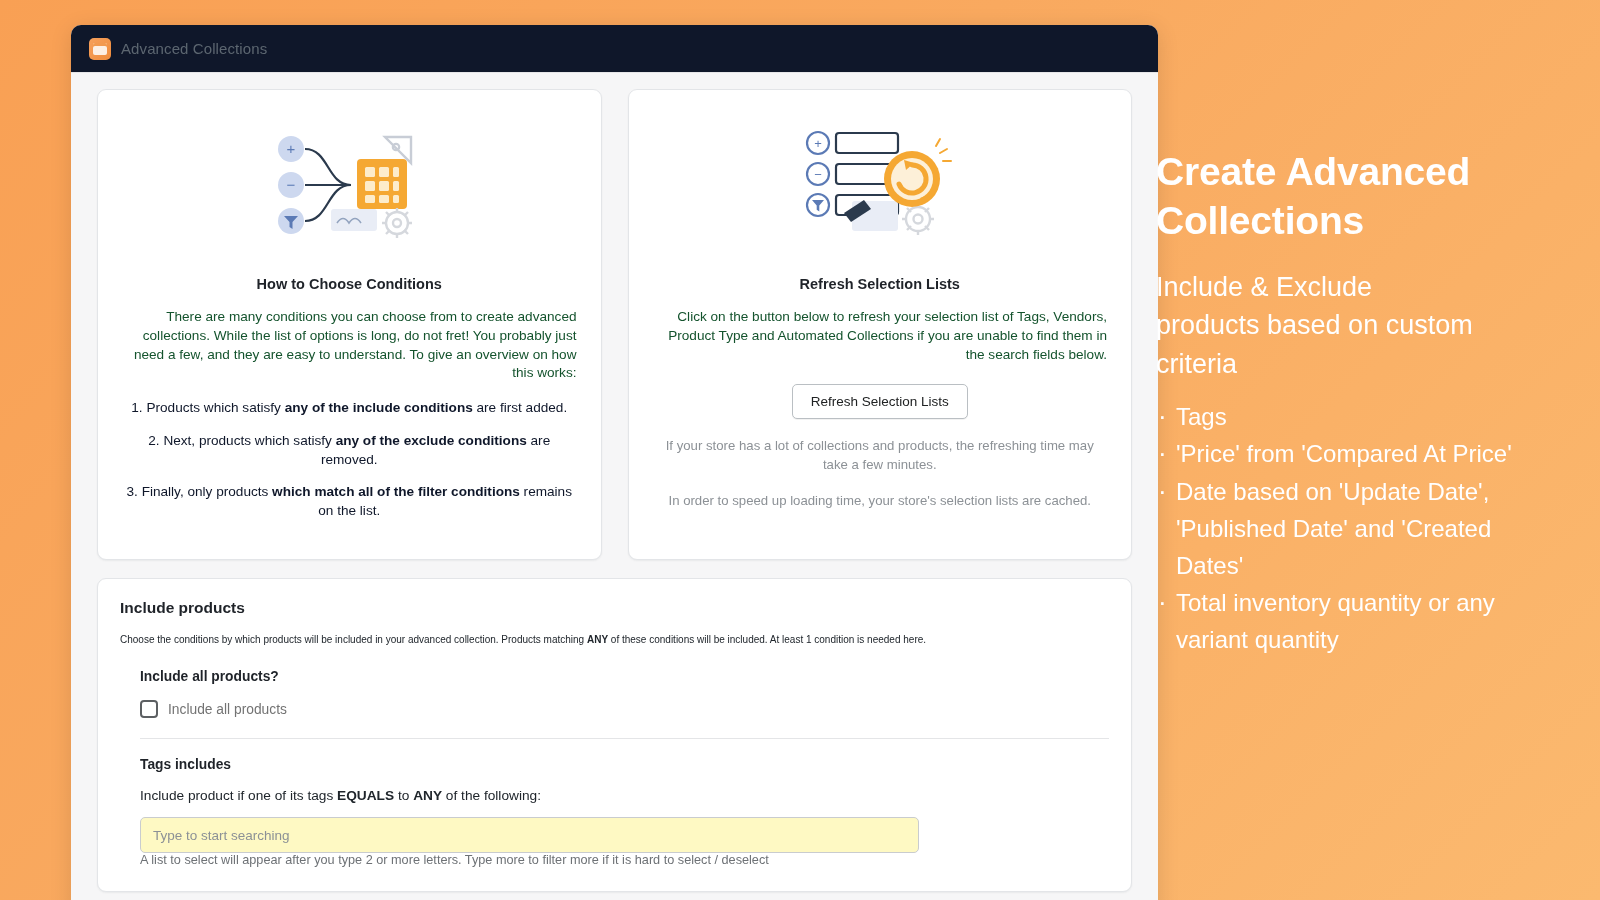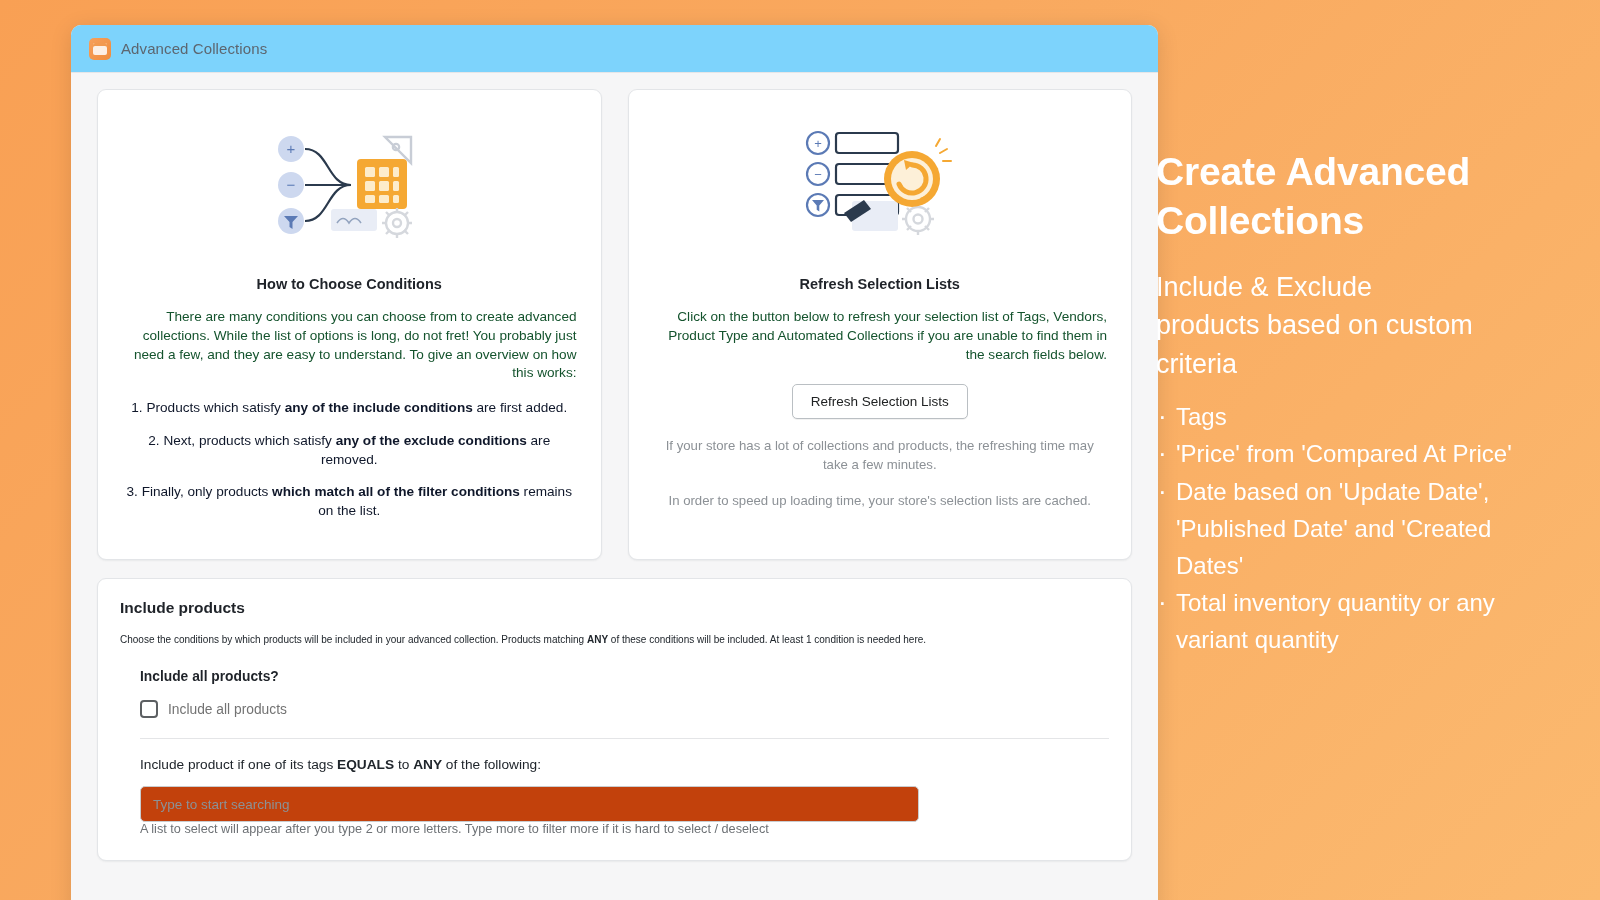--- a/index.html
+++ b/index.html
@@ -17,21 +17,21 @@
     position: absolute;
     left: 71px; top: 25px;
     width: 1087px; height: 900px;
     background: #f6f6f7;
     border-radius: 10px 10px 0 0;
     box-shadow: 0 4px 22px rgba(0,0,0,0.12);
     overflow: hidden;
   }
   #titlebar {
     height: 48px;
-    background: #7dd3fc;
+    background: #0f172a;
     border-bottom: 1px solid #e6e6e8;
     display: flex;
     align-items: center;
     padding: 0 0 0 18px;
     gap: 10px;
   }
   .app-icon {
     width: 22px; height: 22px;
     border-radius: 5px;
     background: linear-gradient(135deg,#f6a05c,#f08c3c);
@@ -179,21 +179,21 @@
     margin-bottom: 14px;
   }
   .search-input {
     width: 779px;
     height: 36px;
     border: 1px solid #c9cccf;
     border-radius: 5px;
     padding: 0 12px;
     font-size: 13.5px;
     color: #202223;
-    background: #c2410c;
+    background: #fef9c3;
     font-family: "Liberation Sans", sans-serif;
   }
   .search-input::placeholder { color: #8c9196; }
   .hint {
     font-size: 12.7px;
     color: #6d7175;
   }
   
   #promo {
     position: absolute;
@@ -342,20 +342,21 @@
       </div>
 
       <div class="section">
         <div class="sec-head">Include all products?</div>
         <div class="checkbox-row">
           <span class="checkbox"></span>
           <span class="checkbox-label">Include all products</span>
         </div>
         <div class="divider"></div>
 
+        <div class="sec-head">Tags includes</div>
         <div class="field-desc">
           <span>Include product if one of its tags </span><b>EQUALS</b><span> to </span><b>ANY</b><span> of the following:</span>
         </div>
         <input class="search-input" type="text" placeholder="Type to start searching" style="">
         <div class="hint">A list to select will appear after you type 2 or more letters. Type more to filter more if it is hard to select / deselect</div>
       </div>
     </div>
 
   </div>
 </div>

